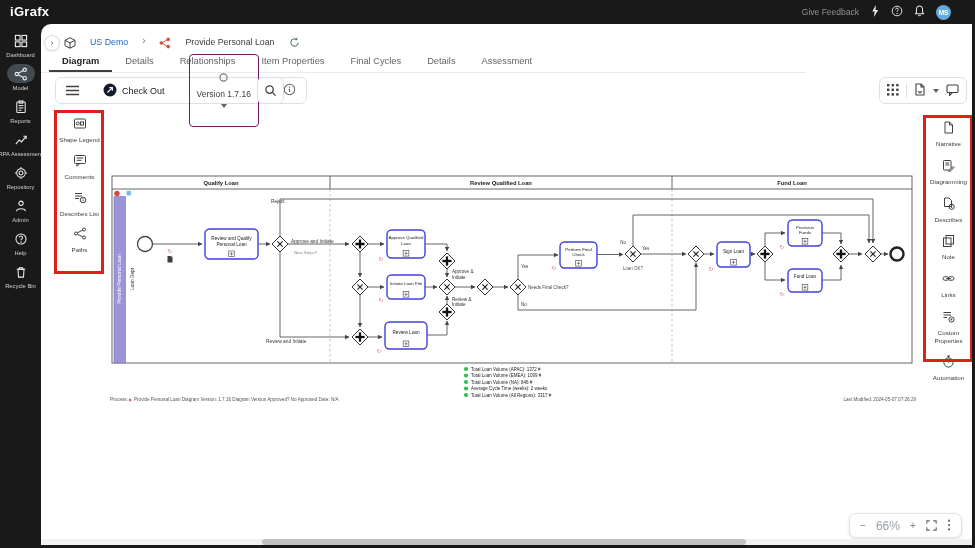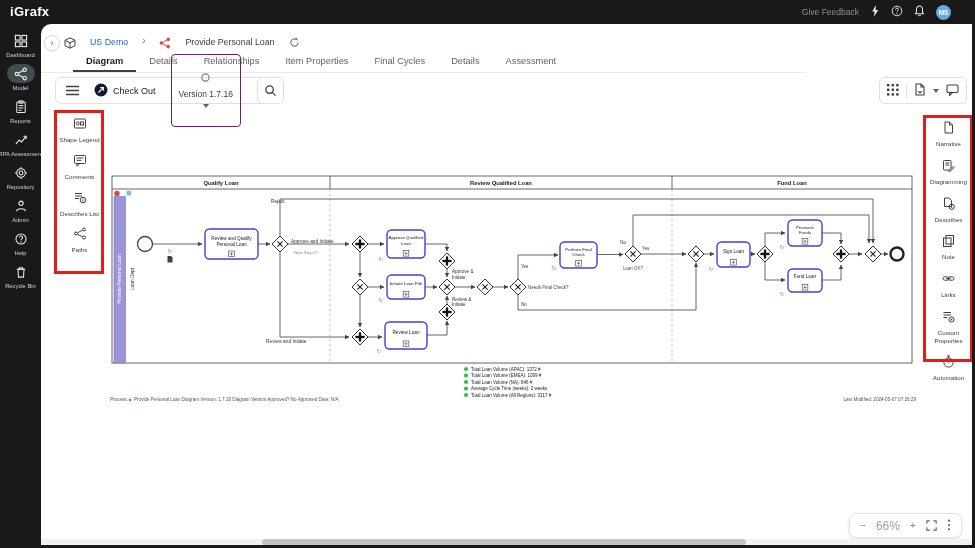--- a/index.html
+++ b/index.html
@@ -32,26 +32,26 @@
     border-radius:10px 0 0 0; overflow:hidden; }
   .collapse-btn { position:absolute; left:3px; top:11px; width:16px; height:16px; border:1px solid #dadce0;
     border-radius:50%; background:#fff; display:flex; align-items:center; justify-content:center;
     font-size:9px; color:#5f6368; box-shadow:0 1px 2px rgba(0,0,0,.08); }
   .crumbs { position:absolute; left:23px; top:13px; height:18px; display:flex; align-items:flex-start; gap:14px; font-size:8.8px; }
   .crumb-root { color:#1769c4; }
   .crumb-sep { color:#777; font-size:10px; margin-top:-2px; }
   .crumb-current { color:#3c4043; }
 
   .tabs-row { position:absolute; left:0; top:26px; width:765px; height:23px; border-bottom:1px solid #e8eaed;
-    display:flex; padding-left:32px; }
+    display:flex; padding-left:8px; }
   .tab { font-size:9.3px; color:#5f6368; padding:0 13px; line-height:22px; cursor:pointer; }
   .tab.active { color:#202124; font-weight:700; border-bottom:2.5px solid #3c4043; }
 
   .tool-left { position:absolute; left:14px; top:53px; height:27px; border:1px solid #e0e0e0; border-radius:6px;
-    display:flex; align-items:center; gap:15px; padding:0 10px; background:#fff; }
+    display:flex; align-items:center; gap:24px; padding:0 10px; background:#fff; }
   .checkout { display:flex; align-items:center; gap:5px; font-size:9px; color:#202124; cursor:pointer; }
   .version-dd { display:flex; align-items:center; gap:5px; border:1px solid #701a75; border-radius:4px;
     padding:18px 7px; font-size:8.5px; color:#3c4043; cursor:pointer;flex-direction:column; }
   .caret-down { width:0; height:0; border-left:3.5px solid transparent; border-right:3.5px solid transparent;
     border-top:4px solid #5f6368; }
   .btn-search { position:absolute; left:216px; top:53px; width:27px; height:27px; border:1px solid #e0e0e0;
     border-radius:6px; background:#fff; display:flex; align-items:center; justify-content:center; cursor:pointer; }
   .tool-right { position:absolute; left:838px; top:53px; width:88px; height:27px; border:1px solid #e0e0e0;
     border-radius:6px; background:#fff; display:flex; align-items:center; justify-content:center; gap:7px; }
   .vdiv { width:1px; height:15px; background:#e3e3e3; }

